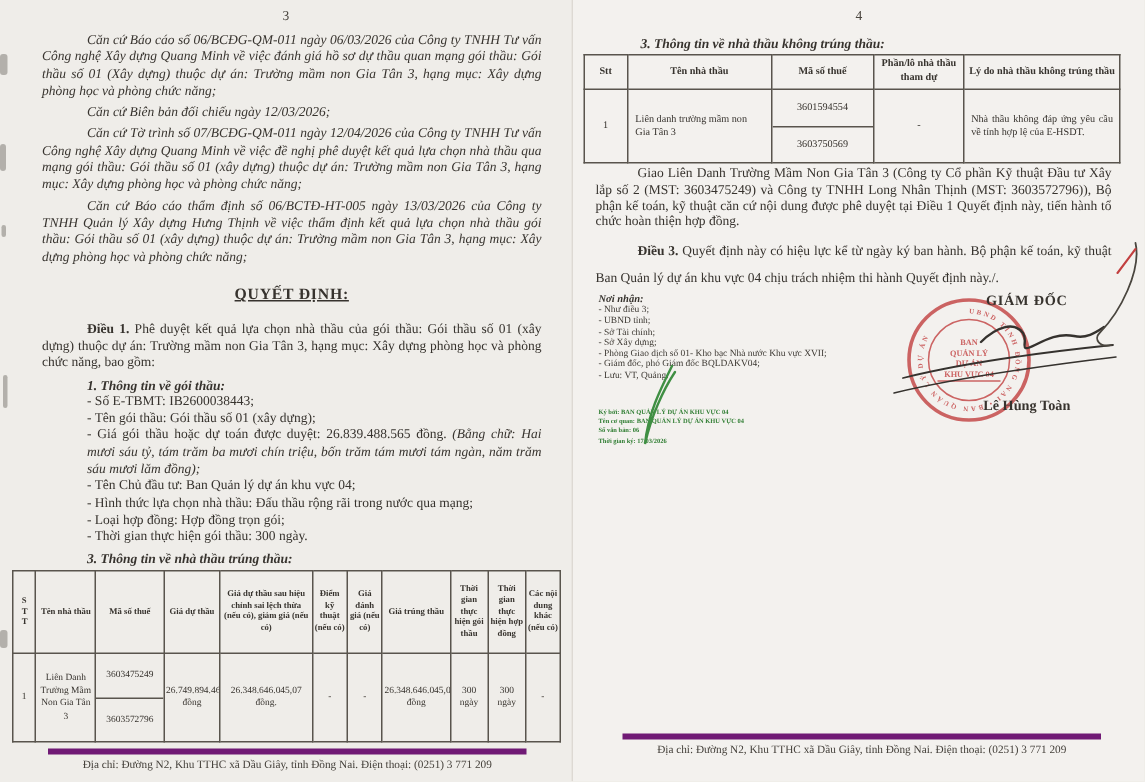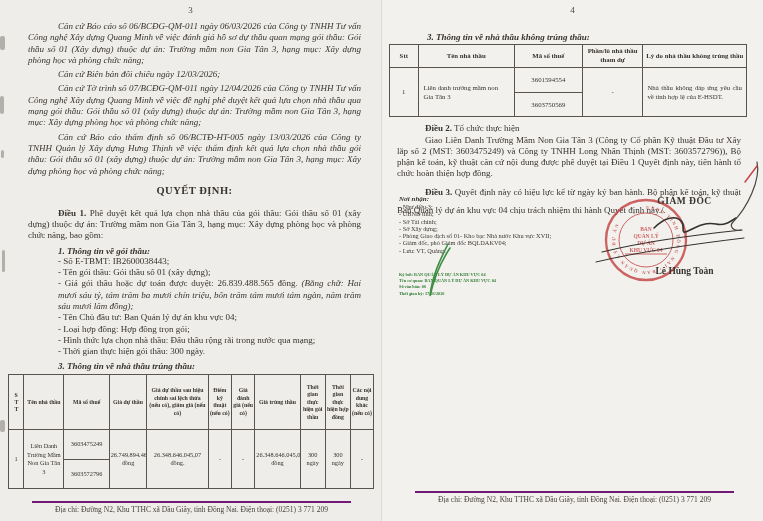--- a/index.html
+++ b/index.html
@@ -3,43 +3,43 @@
 <meta charset="utf-8">
 <style>
   html,body{margin:0;padding:0;}
   body{width:763px;height:521px;background:#e9e7e3;font-family:"Liberation Serif","DejaVu Serif",serif;color:#37332e;}
   .sheet{position:relative;width:763px;height:521px;overflow:hidden;background:#f1efec;}
   .page{position:absolute;top:0;height:521px;}
   .page-3{left:0;width:381px;background:#efedе9;background:#efede9;}
   .page-4{left:381px;width:382px;background:#f3f1ee;border-left:1px solid #ddd9d3;box-sizing:border-box;}
   .pagenum{text-align:center;font-size:9px;padding-top:5px;color:#4a463f;}
   .inner3{position:absolute;left:28px;right:20px;top:18px;}
-  .inner4{position:absolute;left:15px;right:22px;top:18px;margin-top:8px;}
+  .inner4{position:absolute;left:15px;right:22px;top:18px;}
   .par{font-style:italic;font-size:9px;line-height:11.3px;text-align:justify;text-indent:30px;margin-top:3px;}
-  .heading-center{font-weight:bold;font-size:10.5px;text-align:center;margin-top:8px;letter-spacing:.5px;}
+  .heading-center{font-weight:bold;font-size:10.5px;text-align:center;margin-top:14px;letter-spacing:.5px;text-decoration:underline;}
   .dieu{font-size:9px;line-height:11.3px;text-align:justify;text-indent:30px;margin-top:12px;}
   .dieu b{font-weight:bold;}
   .subhead{font-weight:bold;font-style:italic;font-size:9px;margin:4px 0 0 30px;}
   .bullet{font-size:9px;line-height:11.3px;margin-left:30px;text-align:justify;}
   .bullet .it{font-style:italic;}
   table{border-collapse:collapse;table-layout:fixed;background:transparent;}
   .tbl3{width:366px;margin:3px 0 0 -20px;}
   .tbl4{width:358px;margin:2px 0 0 -8px;}
   th,td{border:1px solid #59544d;padding:1px;vertical-align:middle;text-align:center;overflow:hidden;}
   .tbl3 th{font-size:5.8px;line-height:1.3;font-weight:bold;height:52px;}
   .tbl3 td{font-size:6.3px;line-height:1.35;height:56px;}
   .tbl4 th{font-size:6.8px;line-height:1.3;font-weight:bold;height:20px;}
   .tbl4 td{font-size:6.8px;line-height:1.35;height:44px;}
   .stt-vert{display:inline-block;width:1.2ch;word-break:break-all;line-height:1.2;}
   .stack{display:flex;flex-direction:column;height:100%;justify-content:stretch;}
   .stack>div{flex:1;display:flex;align-items:center;justify-content:center;}
   .stack>div:first-child{border-bottom:1px solid #59544d;}
   .cell-pad{padding:0;}
   .reason-cell{text-align:justify;padding:2px 4px;}
-  .footer{position:absolute;text-align:center;font-size:7.5px;color:#45413b;border-top:2px solid #701a75;padding-top:2px;}
+  .footer{position:absolute;text-align:center;font-size:7.5px;color:#45413b;border-top:4px solid #701a75;padding-top:2px;}
   .footer3{left:32px;right:30px;bottom:7px;}
   .footer4{left:33px;right:29px;bottom:17px;}
   .noi-nhan{position:absolute;left:17px;top:195px;width:190px;}
   .noi-nhan-label{font-weight:bold;font-style:italic;font-size:7px;}
   .noi-nhan-item{font-size:6.3px;line-height:7.3px;color:#3d3933;}
   .sig-title{position:absolute;left:225px;top:196px;width:155px;text-align:center;font-weight:bold;font-size:9.5px;letter-spacing:.5px;}
   .sig-name{position:absolute;left:225px;top:266px;width:155px;text-align:center;font-weight:bold;font-size:9.5px;}
   .stamp{position:absolute;left:221px;top:197px;width:86px;height:86px;opacity:.8;}
   .stamp-center{position:absolute;left:0;top:0;width:86px;height:86px;display:flex;flex-direction:column;align-items:center;justify-content:center;font-weight:bold;line-height:1.25;}
   .stamp-center div{font-size:5.5px;}
@@ -72,22 +72,22 @@
       <div class="heading-center">QUYẾT ĐỊNH:</div>
 
       <div class="dieu"><b>Điều 1.</b><span> Phê duyệt kết quả lựa chọn nhà thầu của gói thầu: Gói thầu số 01 (xây dựng) thuộc dự án: Trường mầm non Gia Tân 3, hạng mục: Xây dựng phòng học và phòng chức năng, bao gồm:</span></div>
 
       <div class="subhead">1. Thông tin về gói thầu:</div>
 
       <div class="bullet">- Số E-TBMT: IB2600038443;</div>
       <div class="bullet">- Tên gói thầu: Gói thầu số 01 (xây dựng);</div>
       <div class="bullet"><span>- Giá gói thầu hoặc dự toán được duyệt: 26.839.488.565 đồng. </span><span class="it">(Bằng chữ: Hai mươi sáu tỷ, tám trăm ba mươi chín triệu, bốn trăm tám mươi tám ngàn, năm trăm sáu mươi lăm đồng);</span></div>
       <div class="bullet">- Tên Chủ đầu tư: Ban Quản lý dự án khu vực 04;</div>
+      <div class="bullet">- Hình thức lựa chọn nhà thầu: Đấu thầu rộng rãi trong nước qua mạng;</div>
       <div class="bullet">- Loại hợp đồng: Hợp đồng trọn gói;</div>
-      <div class="bullet">- Hình thức lựa chọn nhà thầu: Đấu thầu rộng rãi trong nước qua mạng;</div>
       <div class="bullet">- Thời gian thực hiện gói thầu: 300 ngày.</div>
 
       <div class="subhead">3. Thông tin về nhà thầu trúng thầu:</div>
 
       <table class="tbl3">
         <colgroup>
           <col style="width:4.2%">
             <col style="width:11%">
             <col style="width:12.4%">
             <col style="width:10.3%">
@@ -168,21 +168,20 @@
               <div>3601594554</div>
               <div>3603750569</div>
             </div>
           </td>
           <td>-</td>
           <td class="reason-cell">Nhà thầu không đáp ứng yêu cầu về tính hợp lệ của E-HSDT.</td>
         </tr>
       </tbody>
         </table>
 
-      <div class="dieu" style="text-indent:28px;margin-top:6px;"><b>Điều 2.</b><span> Tổ chức thực hiện</span></div>
       <div class="dieu" style="text-indent:28px;margin-top:1px;line-height:10.8px;">Giao Liên Danh Trường Mầm Non Gia Tân 3 (Công ty Cổ phần Kỹ thuật Đầu tư Xây lắp số 2 (MST: 3603475249) và Công ty TNHH Long Nhân Thịnh (MST: 3603572796)), Bộ phận kế toán, kỹ thuật căn cứ nội dung được phê duyệt tại Điều 1 Quyết định này, tiến hành tổ chức hoàn thiện hợp đồng.</div>
 
       <div class="dieu" style="text-indent:28px;margin-top:5px;line-height:18px;"><b>Điều 3.</b><span> Quyết định này có hiệu lực kể từ ngày ký ban hành. Bộ phận kế toán, kỹ thuật Ban Quản lý dự án khu vực 04 chịu trách nhiệm thi hành Quyết định này./.</span></div>
     </div>
 
     <div class="noi-nhan">
       <div class="noi-nhan-label">Nơi nhận:</div>
       <div class="noi-nhan-item">- Như điều 3;</div>
       <div class="noi-nhan-item">- UBND tỉnh;</div>
       <div class="noi-nhan-item">- Sở Tài chính;</div>

